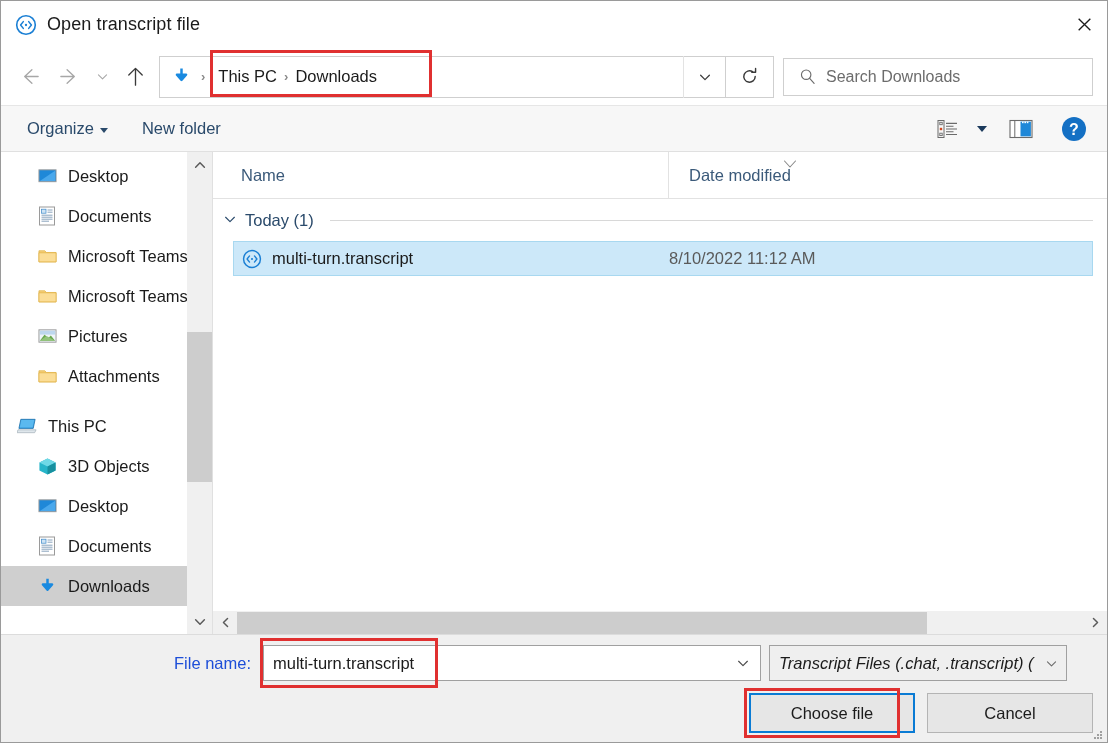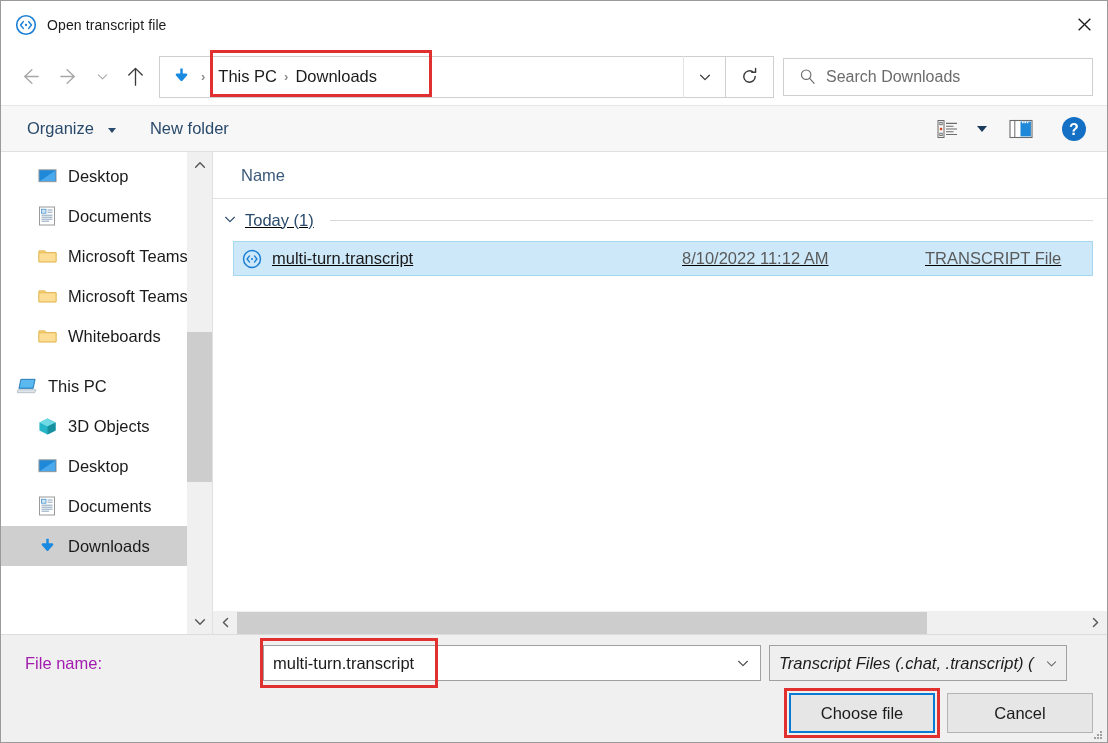--- a/index.html
+++ b/index.html
@@ -19,21 +19,21 @@
 
   
   .titlebar {
     height: 47px; flex: 0 0 47px;
     display: flex; align-items: center;
     background: #ffffff;
     padding-left: 14px;
   }
   .title-icon { width: 22px; height: 22px; flex: 0 0 22px; margin-right: 10px; }
   .title-text {
-    font-size: 14px; color: #1b1b1b; letter-spacing: .1px;
+    font-size: 18px; color: #1b1b1b; letter-spacing: .1px;
   }
   .titlebar-spacer { flex: 1 1 auto; }
   .close-btn {
     width: 46px; height: 47px; flex: 0 0 46px;
     display: flex; align-items: center; justify-content: center;
     background: transparent;
   }
   .close-btn svg { display: block; }
 
   
@@ -121,21 +121,21 @@
   .toolbar {
     height: 47px; flex: 0 0 47px;
     display: flex; align-items: center;
     background: #f7f7f7;
     border-top: 1px solid #e6e6e6;
     border-bottom: 1px solid #e0e0e0;
     padding: 0 14px 0 26px;
   }
   .tb-item {
     font-size: 16.5px; color: #2a4a6b;
-    display: flex; align-items: center; gap: 14px;
+    display: flex; align-items: center; gap: 6px;
     margin-right: 34px;
     justify-content: center;
   }
   .tb-caret {
     width: 0; height: 0;
     border-left: 4.5px solid transparent;
     border-right: 4.5px solid transparent;
     border-top: 5.5px solid #2a4a6b;
     display: inline-block;
     position: relative; top: 2px;
@@ -226,21 +226,21 @@
   .col + .col { border-left: 1px solid #e2e2e2; }
   .col-name { width: 455px; flex: 0 0 455px; padding-left: 28px; }
   .col-date { width: 243px; flex: 0 0 243px; }
   .col-type { flex: 1 1 auto; }
   .sort-mark {
     position: absolute; left: 50%; top: 2px;
     transform: translateX(-50%);
     color: #8a8a8a;
   }
 
-  .filelist { flex: 1 1 auto; overflow: hidden; position: relative; text-decoration: underline; }
+  .filelist { flex: 1 1 auto; overflow: hidden; position: relative; }
   .group-head {
     height: 42px;
     display: flex; align-items: center;
     padding-left: 10px;
     font-size: 16.5px; color: #2a4a6b;
     gap: 8px;
   }
   .group-rule {
     flex: 1 1 auto; height: 1px; background: #d8d8d8;
     margin: 0 14px 0 8px;
@@ -252,21 +252,21 @@
     background: #cce8f9;
     border: 1px solid #a8d8f0;
     font-size: 16.5px; color: #1b1b1b;
   }
   .fr-name {
     width: 435px; flex: 0 0 435px;
     display: flex; align-items: center; gap: 10px;
     padding-left: 8px;
   }
   .fr-icon { width: 20px; height: 20px; flex: 0 0 20px; }
-  .fr-date { width: 243px; flex: 0 0 243px; color: #5a5a5a; margin-left: 13px; }
+  .fr-date { width: 243px; flex: 0 0 243px; color: #5a5a5a; }
   .fr-type { flex: 1 1 auto; color: #5a5a5a; }
 
   .hscroll {
     height: 24px; flex: 0 0 24px;
     background: #f0f0f0;
     display: flex; align-items: center;
     border-top: 1px solid #ffffff;
   }
   .hs-arrow {
     width: 24px; flex: 0 0 24px; height: 24px;
@@ -285,23 +285,23 @@
     background: #f0f0f0;
     border-top: 1px solid #dcdcdc;
     position: relative;
   }
   .fn-row {
     position: absolute; left: 0; top: 7px;
     width: 100%; height: 42px;
     display: flex; align-items: center;
   }
   .fn-label {
-    font-size: 16.5px; color: #a21caf;
+    font-size: 16.5px; color: #1d4ed8;
     width: 262px; flex: 0 0 262px;
-    padding-right: 12px; padding-left: 24px;
+    text-align: right; padding-right: 12px; padding-left: 24px;
   }
   .fn-input-wrap {
     position: relative;
     width: 498px; flex: 0 0 498px; height: 36px;
     border: 1px solid #a0a0a0;
     background: #ffffff;
     display: flex; align-items: center;
   }
   .fn-input {
     flex: 1 1 auto; border: none; outline: none;
@@ -338,21 +338,21 @@
     width: 30px; flex: 0 0 30px;
     display: flex; align-items: center; justify-content: center;
     color: #6a6a6a;
   }
 
   .btn-row {
     position: absolute; right: 14px; top: 58px;
     display: flex; align-items: center; gap: 12px;
   }
   .btn {
-    width: 146px; height: 40px;
+    width: 166px; height: 40px;
     display: flex; align-items: center; justify-content: center;
     font-size: 16.5px; color: #1b1b1b;
     background: #e6e6e6;
     border: 1px solid #b4b4b4;
   }
   .btn.primary {
     border: 2px solid #0a7bd4;
     background: #e6e6e6;
   }
   .btn-hl-wrap { position: relative; }
@@ -528,25 +528,36 @@
               <svg viewBox="0 0 20 16" width="19" height="16">
                 <path d="M1 2.5 H7.2 L8.8 4.3 H19 V14.2 H1 Z" fill="#f7d07a" stroke="#e0b247" stroke-width=".8"></path>
                 <path d="M1 4.6 H19 V14.2 H1 Z" fill="#fbdd96" stroke="#e0b247" stroke-width=".8"></path>
               </svg>
             </span>
             <span>Microsoft Teams</span>
           </div>
           <div class="nav-item ind-1">
             <span class="ni-icon">
               <svg viewBox="0 0 20 16" width="19" height="16">
+                <rect x="1" y="1.5" width="18" height="13" fill="#eef4f8" stroke="#9a9a9a" stroke-width="1"></rect>
+                <path d="M2 13 L7 6.5 L10.5 10.5 L13.5 7.5 L18 13 Z" fill="#6aa84f"></path>
+                <path d="M2 13 L9 8 L18 13 Z" fill="#93c47d"></path>
+                <rect x="2" y="2.5" width="16" height="4" fill="#bdd7ee"></rect>
+              </svg>
+            </span>
+            <span>Pictures</span>
+          </div>
+          <div class="nav-item ind-1">
+            <span class="ni-icon">
+              <svg viewBox="0 0 20 16" width="19" height="16">
                 <path d="M1 2.5 H7.2 L8.8 4.3 H19 V14.2 H1 Z" fill="#f7d07a" stroke="#e0b247" stroke-width=".8"></path>
                 <path d="M1 4.6 H19 V14.2 H1 Z" fill="#fbdd96" stroke="#e0b247" stroke-width=".8"></path>
               </svg>
             </span>
-            <span>Whiteboards</span>
+            <span>Attachments</span>
           </div>
           <div style="height: 10px;"></div>
           <div class="nav-item ind-0">
             <span class="ni-icon">
               <svg viewBox="0 0 22 18" width="21" height="18">
                 <path d="M4 2 H19 L17 11.5 H2 Z" fill="#2f9ae0" stroke="#1a6fa8" stroke-width=".8"></path>
                 <path d="M4.5 2.8 H18 L16.4 10.6 H3 Z" fill="#5bb9ef"></path>
                 <path d="M1 13 H20 L18.5 16 H0 Z" fill="#dfe7ec" stroke="#a8b4bc" stroke-width=".8"></path>
               </svg>
             </span>
@@ -604,20 +615,28 @@
             <path d="M3 5.5 L8 10.5 L13 5.5" fill="none" stroke="currentColor" stroke-width="1.7" stroke-linecap="round" stroke-linejoin="round"></path>
           </svg>
         </div>
       </div>
     </div>
 
     <div class="filepane">
       <div class="col-head">
         <div class="col col-name">
           <span>Name</span>
+        </div>
+        <div class="col col-date">
+          <span class="sort-mark">
+            <svg viewBox="0 0 16 10" width="16" height="10">
+              <path d="M2.5 2 L8 8 L13.5 2" fill="none" stroke="currentColor" stroke-width="1.1" stroke-linecap="round" stroke-linejoin="round"></path>
+            </svg>
+          </span>
+          <span>Date modified</span>
         </div>
       </div>
 
       <div class="filelist">
         <div class="group-head">
           <span>
             <svg viewBox="0 0 16 16" width="14" height="14">
               <path d="M3 6 L8 11 L13 6" fill="none" stroke="#2a4a6b" stroke-width="1.3" stroke-linecap="round" stroke-linejoin="round"></path>
             </svg>
           </span>
@@ -631,21 +650,20 @@
               <svg viewBox="0 0 22 22" width="20" height="20">
                 <circle cx="11" cy="11" r="9.3" fill="none" stroke="#1a7fd4" stroke-width="1.6"></circle>
                 <path d="M8.3 7.6 L5.6 11 L8.3 14.4" fill="none" stroke="#1a7fd4" stroke-width="1.5" stroke-linecap="round" stroke-linejoin="round"></path>
                 <path d="M13.7 7.6 L16.4 11 L13.7 14.4" fill="none" stroke="#1a7fd4" stroke-width="1.5" stroke-linecap="round" stroke-linejoin="round"></path>
                 <circle cx="11" cy="11" r="1.15" fill="#1a7fd4"></circle>
               </svg>
             </span>
             <span>multi-turn.transcript</span>
           </div>
           <div class="fr-date">8/10/2022 11:12 AM</div>
-          <div class="fr-type">TRANSCRIPT File</div>
         </div>
       </div>
 
       <div class="hscroll">
         <div class="hs-arrow">
           <svg viewBox="0 0 16 16" width="13" height="13">
             <path d="M10.5 3 L5.5 8 L10.5 13" fill="none" stroke="currentColor" stroke-width="1.8" stroke-linecap="round" stroke-linejoin="round"></path>
           </svg>
         </div>
         <div class="hs-track">

